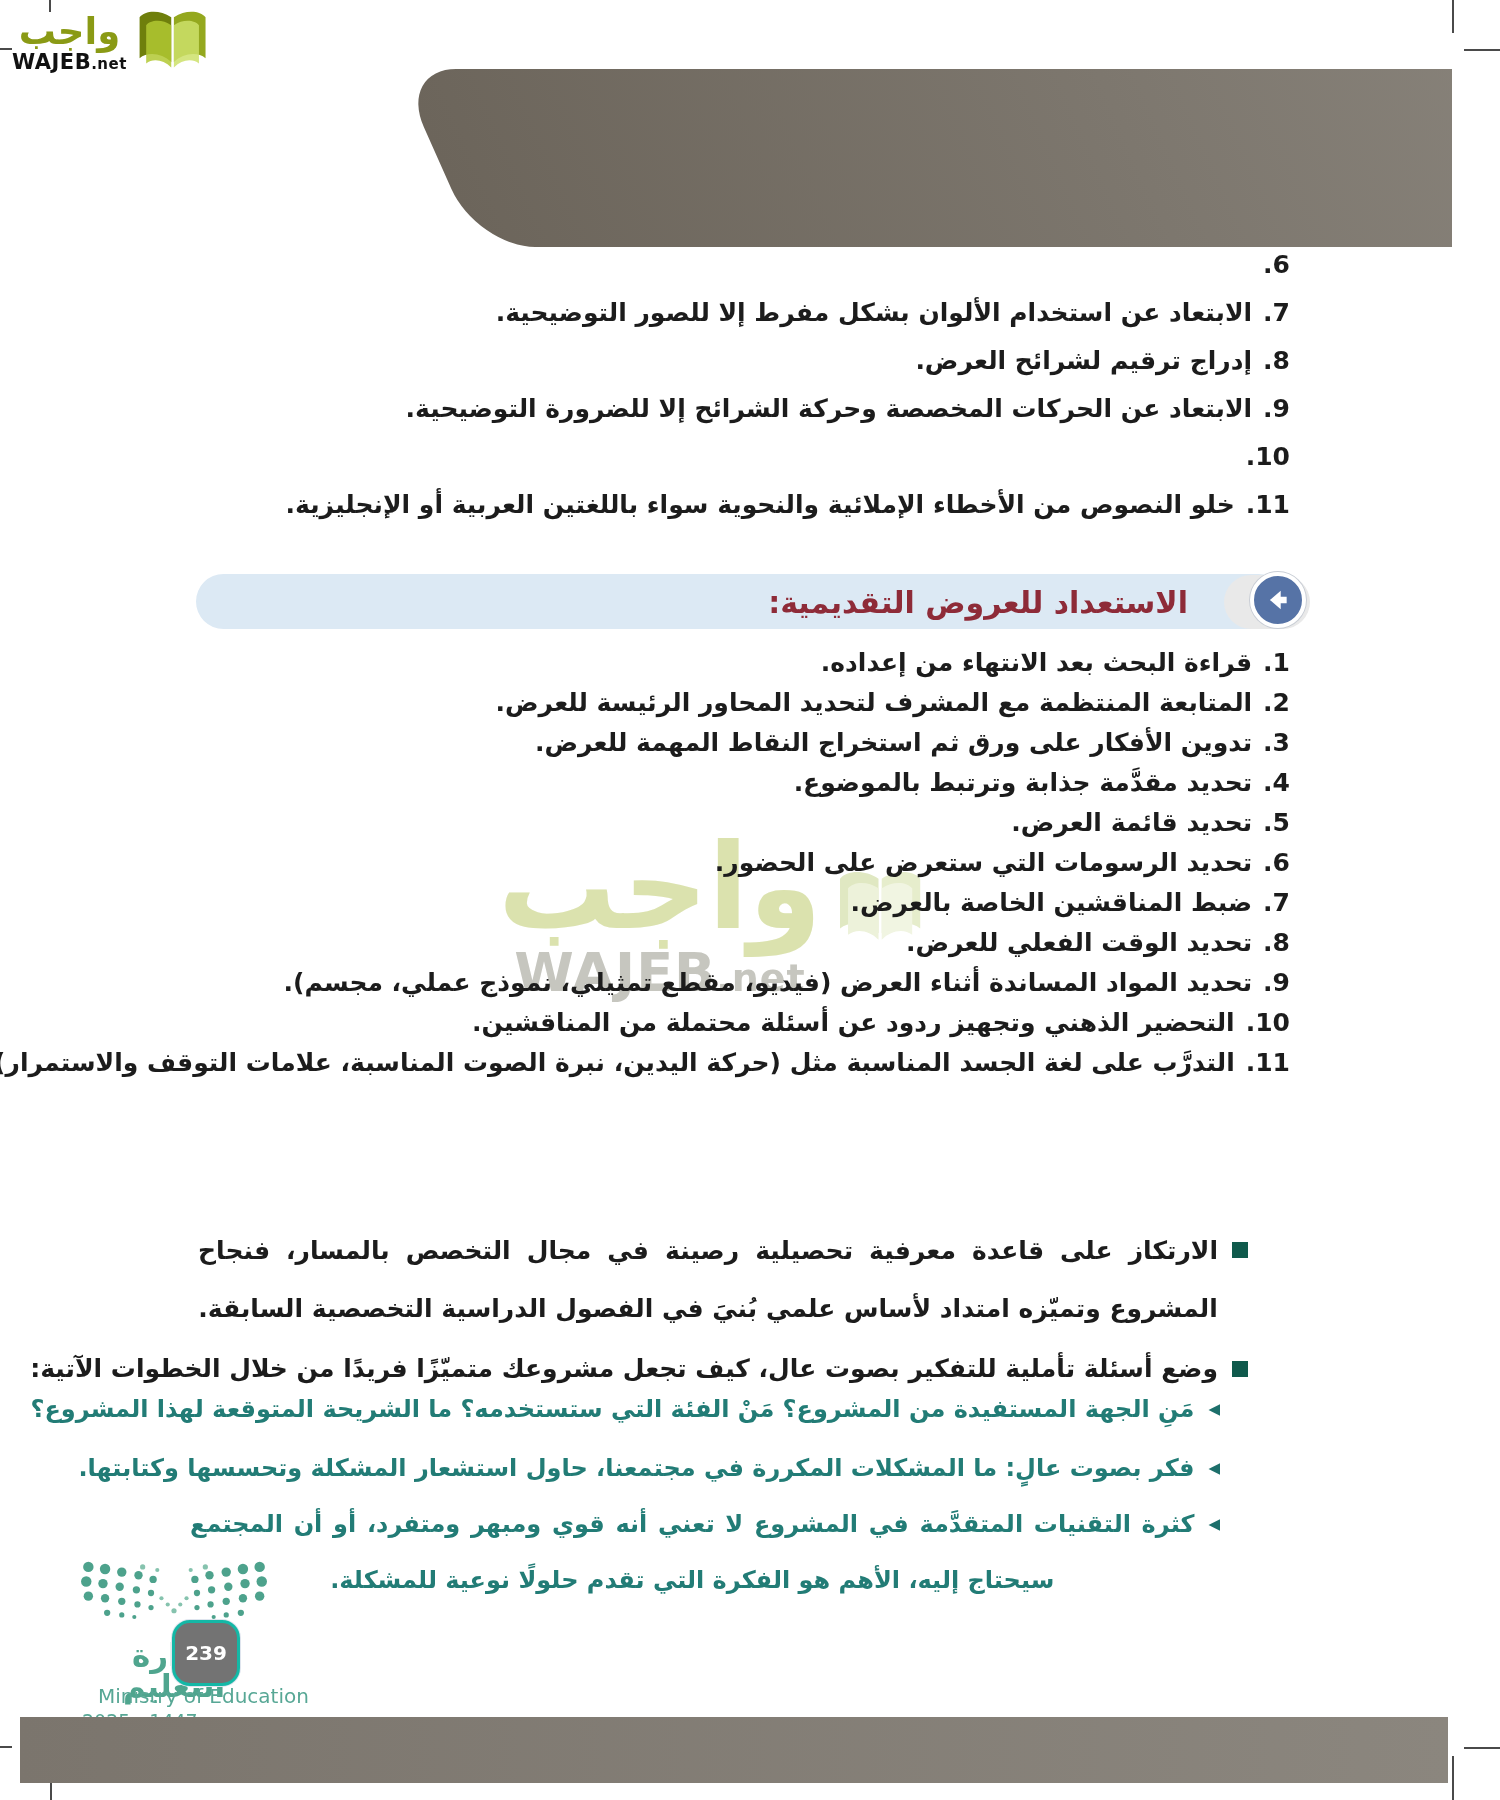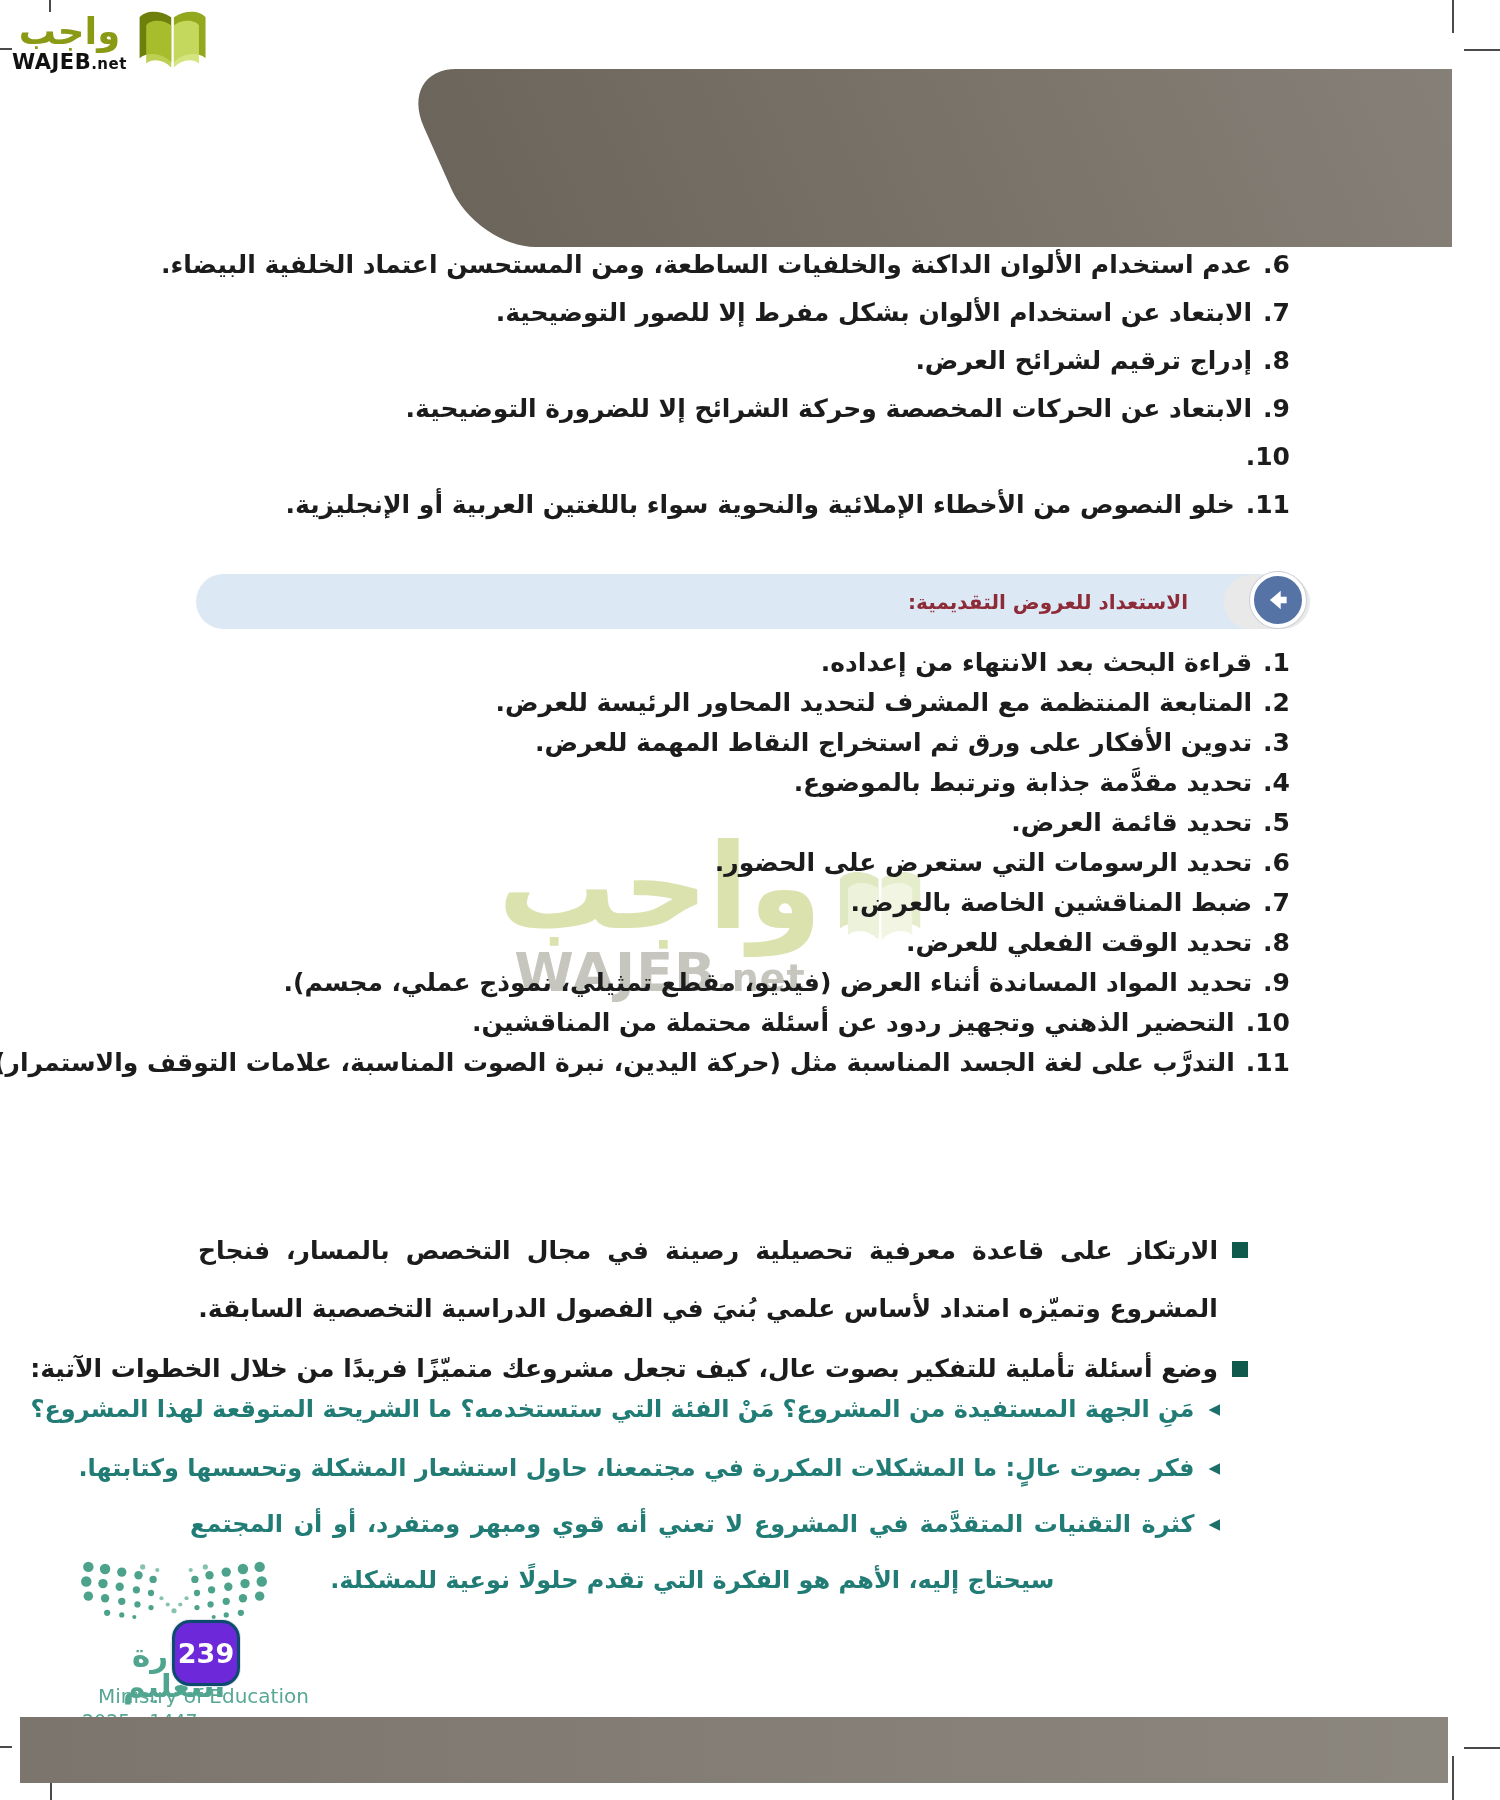--- a/index.html
+++ b/index.html
@@ -26,21 +26,21 @@
   .s1-list{top:648px;}
   .s1-list .num-item{height:40px;font-size:25px;}
   .num-item .num{flex:0 0 auto;}
   
   .banner{position:absolute;left:196px;width:1090px;height:55px;background:#dce9f4;border-radius:28px;}
   .banner .tail{position:absolute;top:1px;right:-24px;width:86px;height:54px;border-radius:27px;background:#e9e9e9;}
   .banner .medal{position:absolute;top:-2px;right:-20px;width:48px;height:48px;border-radius:50%;
                  background:#5673a6;border:4px solid #fff;box-shadow:0 0 0 1px #c8cdd5;
                  display:flex;align-items:center;justify-content:center;}
   .banner .title{position:absolute;right:98px;top:0;height:39px;line-height:57px;
-                 font-size:20px;font-weight:bold;color:#8e2b38;}
+                 font-size:30px;font-weight:bold;color:#8e2b38;}
   .banner1{top:574px;}
   .banner2{top:1153px;}
   
   .bullets{position:absolute;right:252px;width:1050px;}
   .bullet{display:flex;gap:14px;font-size:25px;font-weight:bold;line-height:58px;}
   .bullet .sq{flex:0 0 auto;width:16px;height:16px;background:#0f5a4c;margin-top:20px;}
   .bullet .btxt{flex:1 1 auto;text-align:justify;text-align-last:center;}
   .bullet .btxt.oneline{text-align:center;text-align-last:right;white-space:nowrap;}
   .b1{top:1222px;}
   .b2{top:1340px;}
@@ -60,23 +60,23 @@
   .wm-en{color:#c6c6bf;font-weight:bold;font-size:54px;letter-spacing:1px;}
   .wm-en .tld{font-size:38px;}
   .content{position:absolute;inset:0;z-index:1;}
   
   .moe{position:absolute;left:80px;top:1556px;width:200px;direction:ltr;}
   .moe-ar{position:absolute;left:0;top:84px;width:188px;text-align:center;color:#4fa58e;
           font-size:31px;font-weight:bold;line-height:1;}
   .moe-en{position:absolute;left:18px;top:128px;color:#57a795;font-size:20px;white-space:nowrap;}
   .moe-yr{position:absolute;left:2px;top:154px;color:#57a795;font-size:19px;}
   .badge{position:absolute;left:92px;top:64px;width:62px;height:60px;border-radius:18px;
-         background:#6d28d9;border:3px solid #0c4a6e;box-shadow:0 0 0 1px #dfe5ee;
+         background:#737373;border:3px solid #14b8a6;box-shadow:0 0 0 1px #dfe5ee;
          display:flex;align-items:center;justify-content:center;
-         color:#fff;font-size:27px;font-weight:bold;}
+         color:#fff;font-size:20px;font-weight:bold;}
   
   .bottom-bar{position:absolute;left:20px;top:1717px;width:1428px;height:66px;
               background:linear-gradient(to right,#7b756d,#8b867e);}
 </style>
 </head>
 <body>
 
 <div class="page">
 
   <div class="crop" style="left:49px;top:0;width:2px;height:12px;"></div>
@@ -119,21 +119,20 @@
     </div>
 
     <div class="hdr-clip">
       <div class="hdr-shape"></div>
     </div>
 
     <div class="num-list top-list">
 
         <div class="num-item">
           <span class="num">6.</span>
-          <span class="txt">عدم استخدام الألوان الداكنة والخلفيات الساطعة، ومن المستحسن اعتماد الخلفية البيضاء.</span>
         </div>
 
         <div class="num-item">
           <span class="num">7.</span>
           <span class="txt">الابتعاد عن استخدام الألوان بشكل مفرط إلا للصور التوضيحية.</span>
         </div>
 
         <div class="num-item">
           <span class="num">8.</span>
           <span class="txt">إدراج ترقيم لشرائح العرض.</span>

